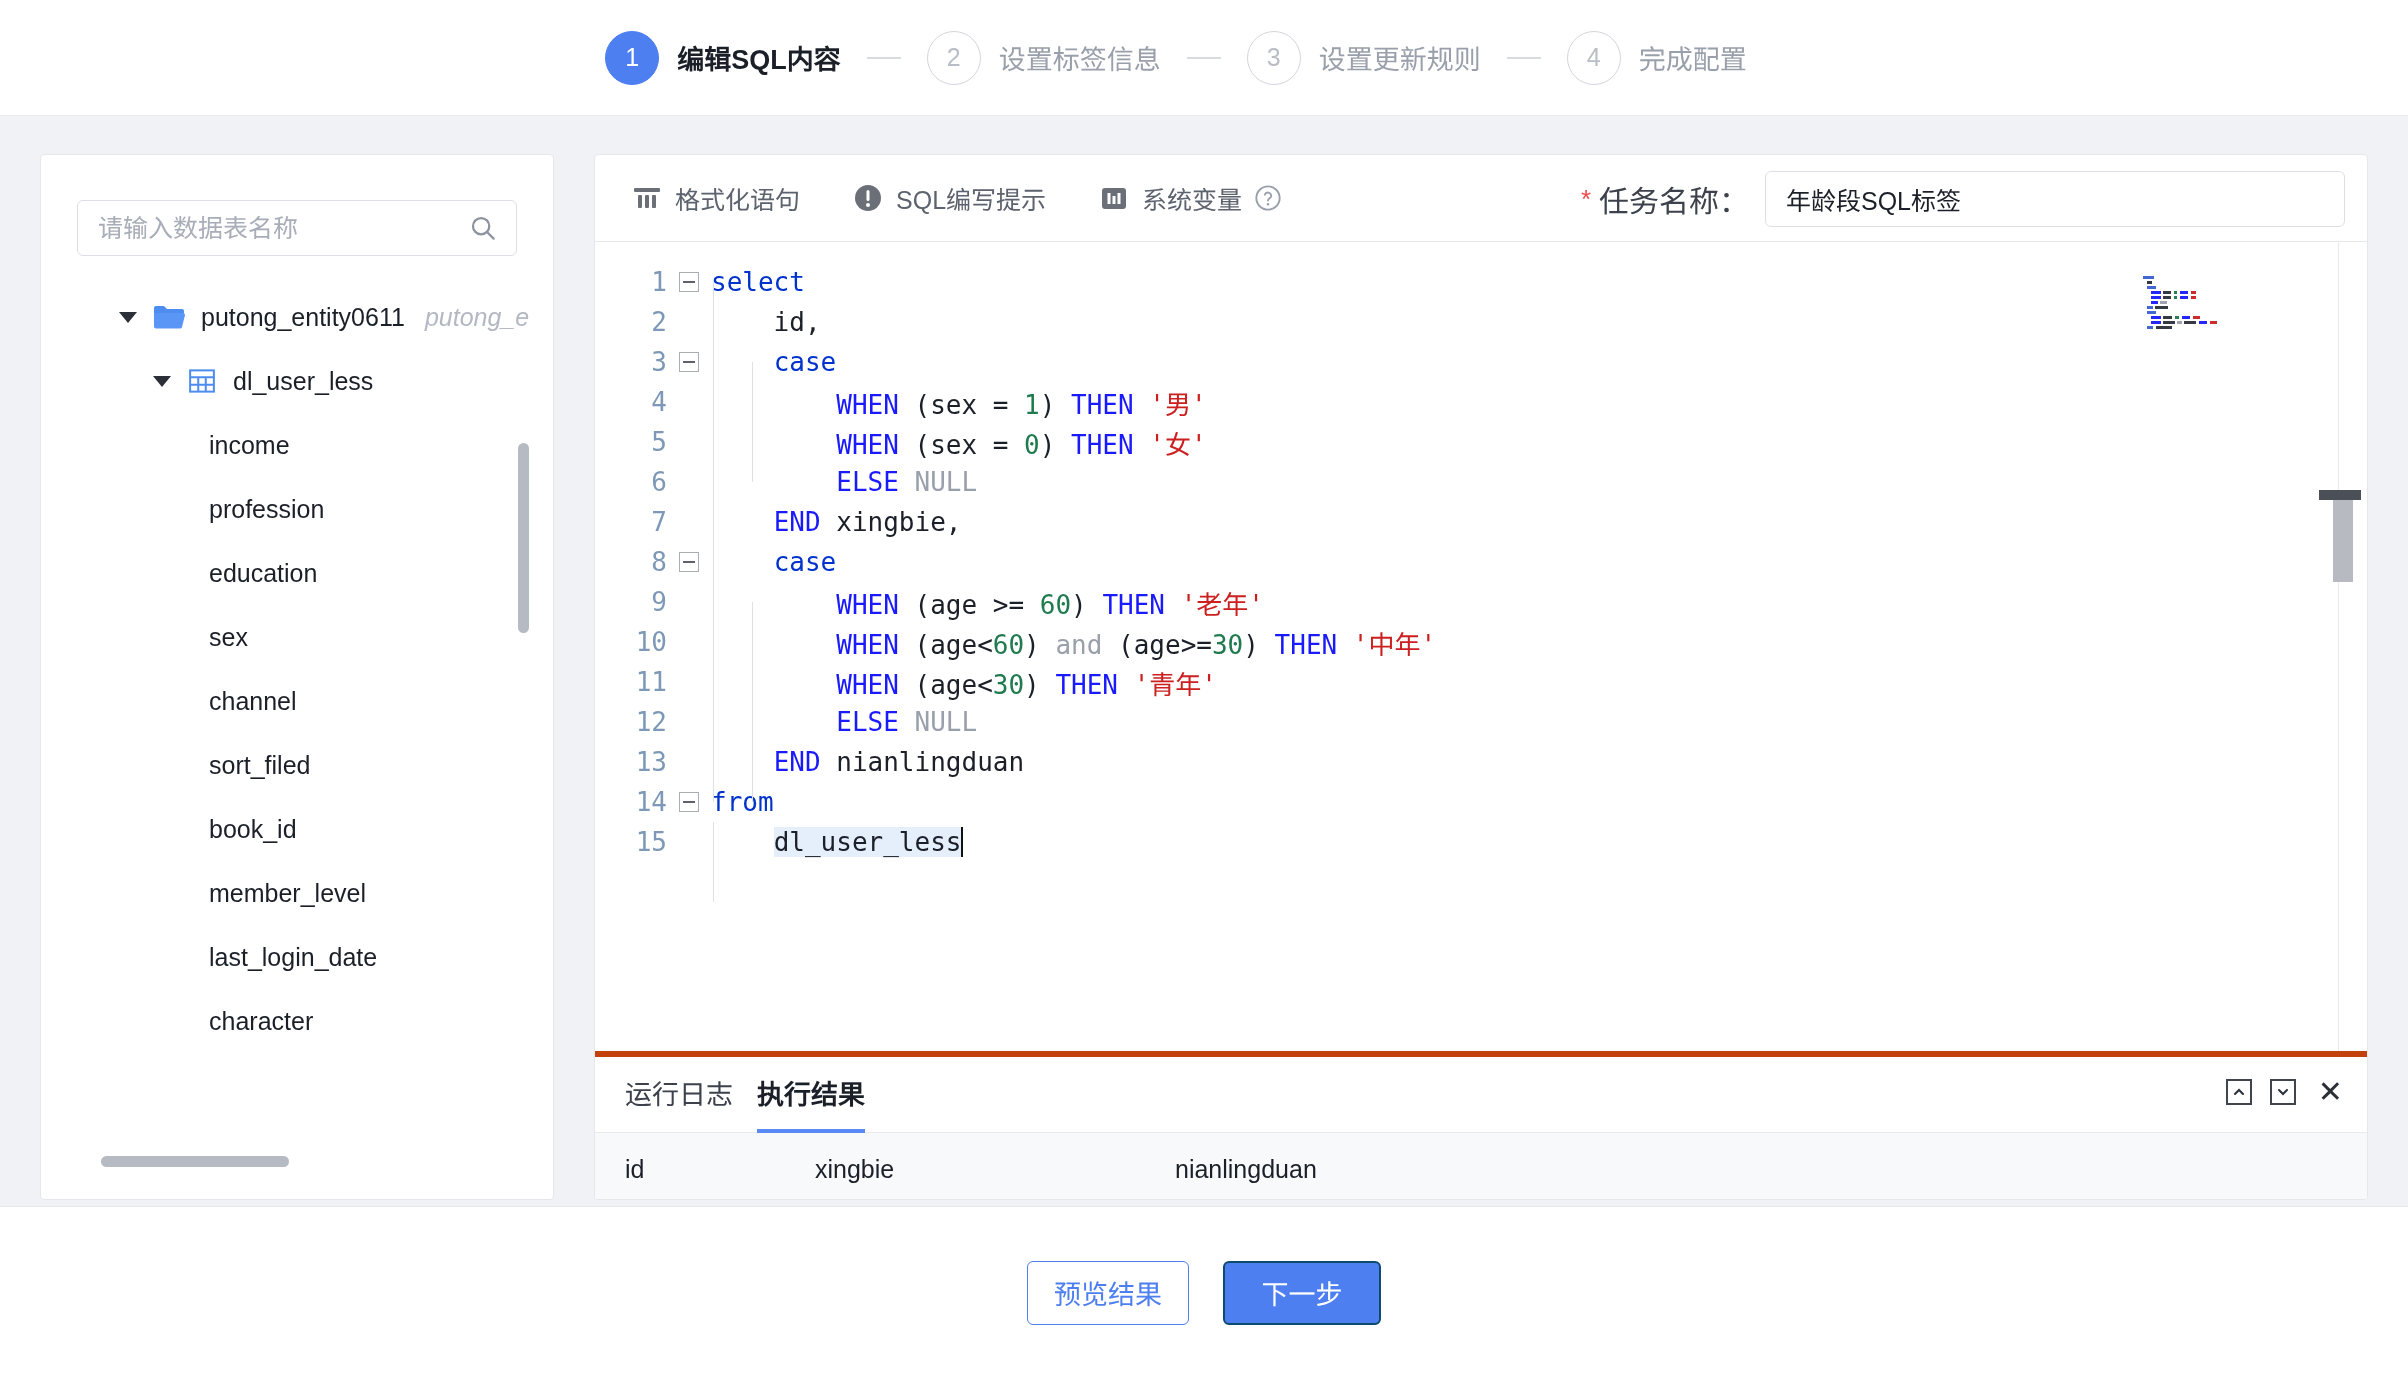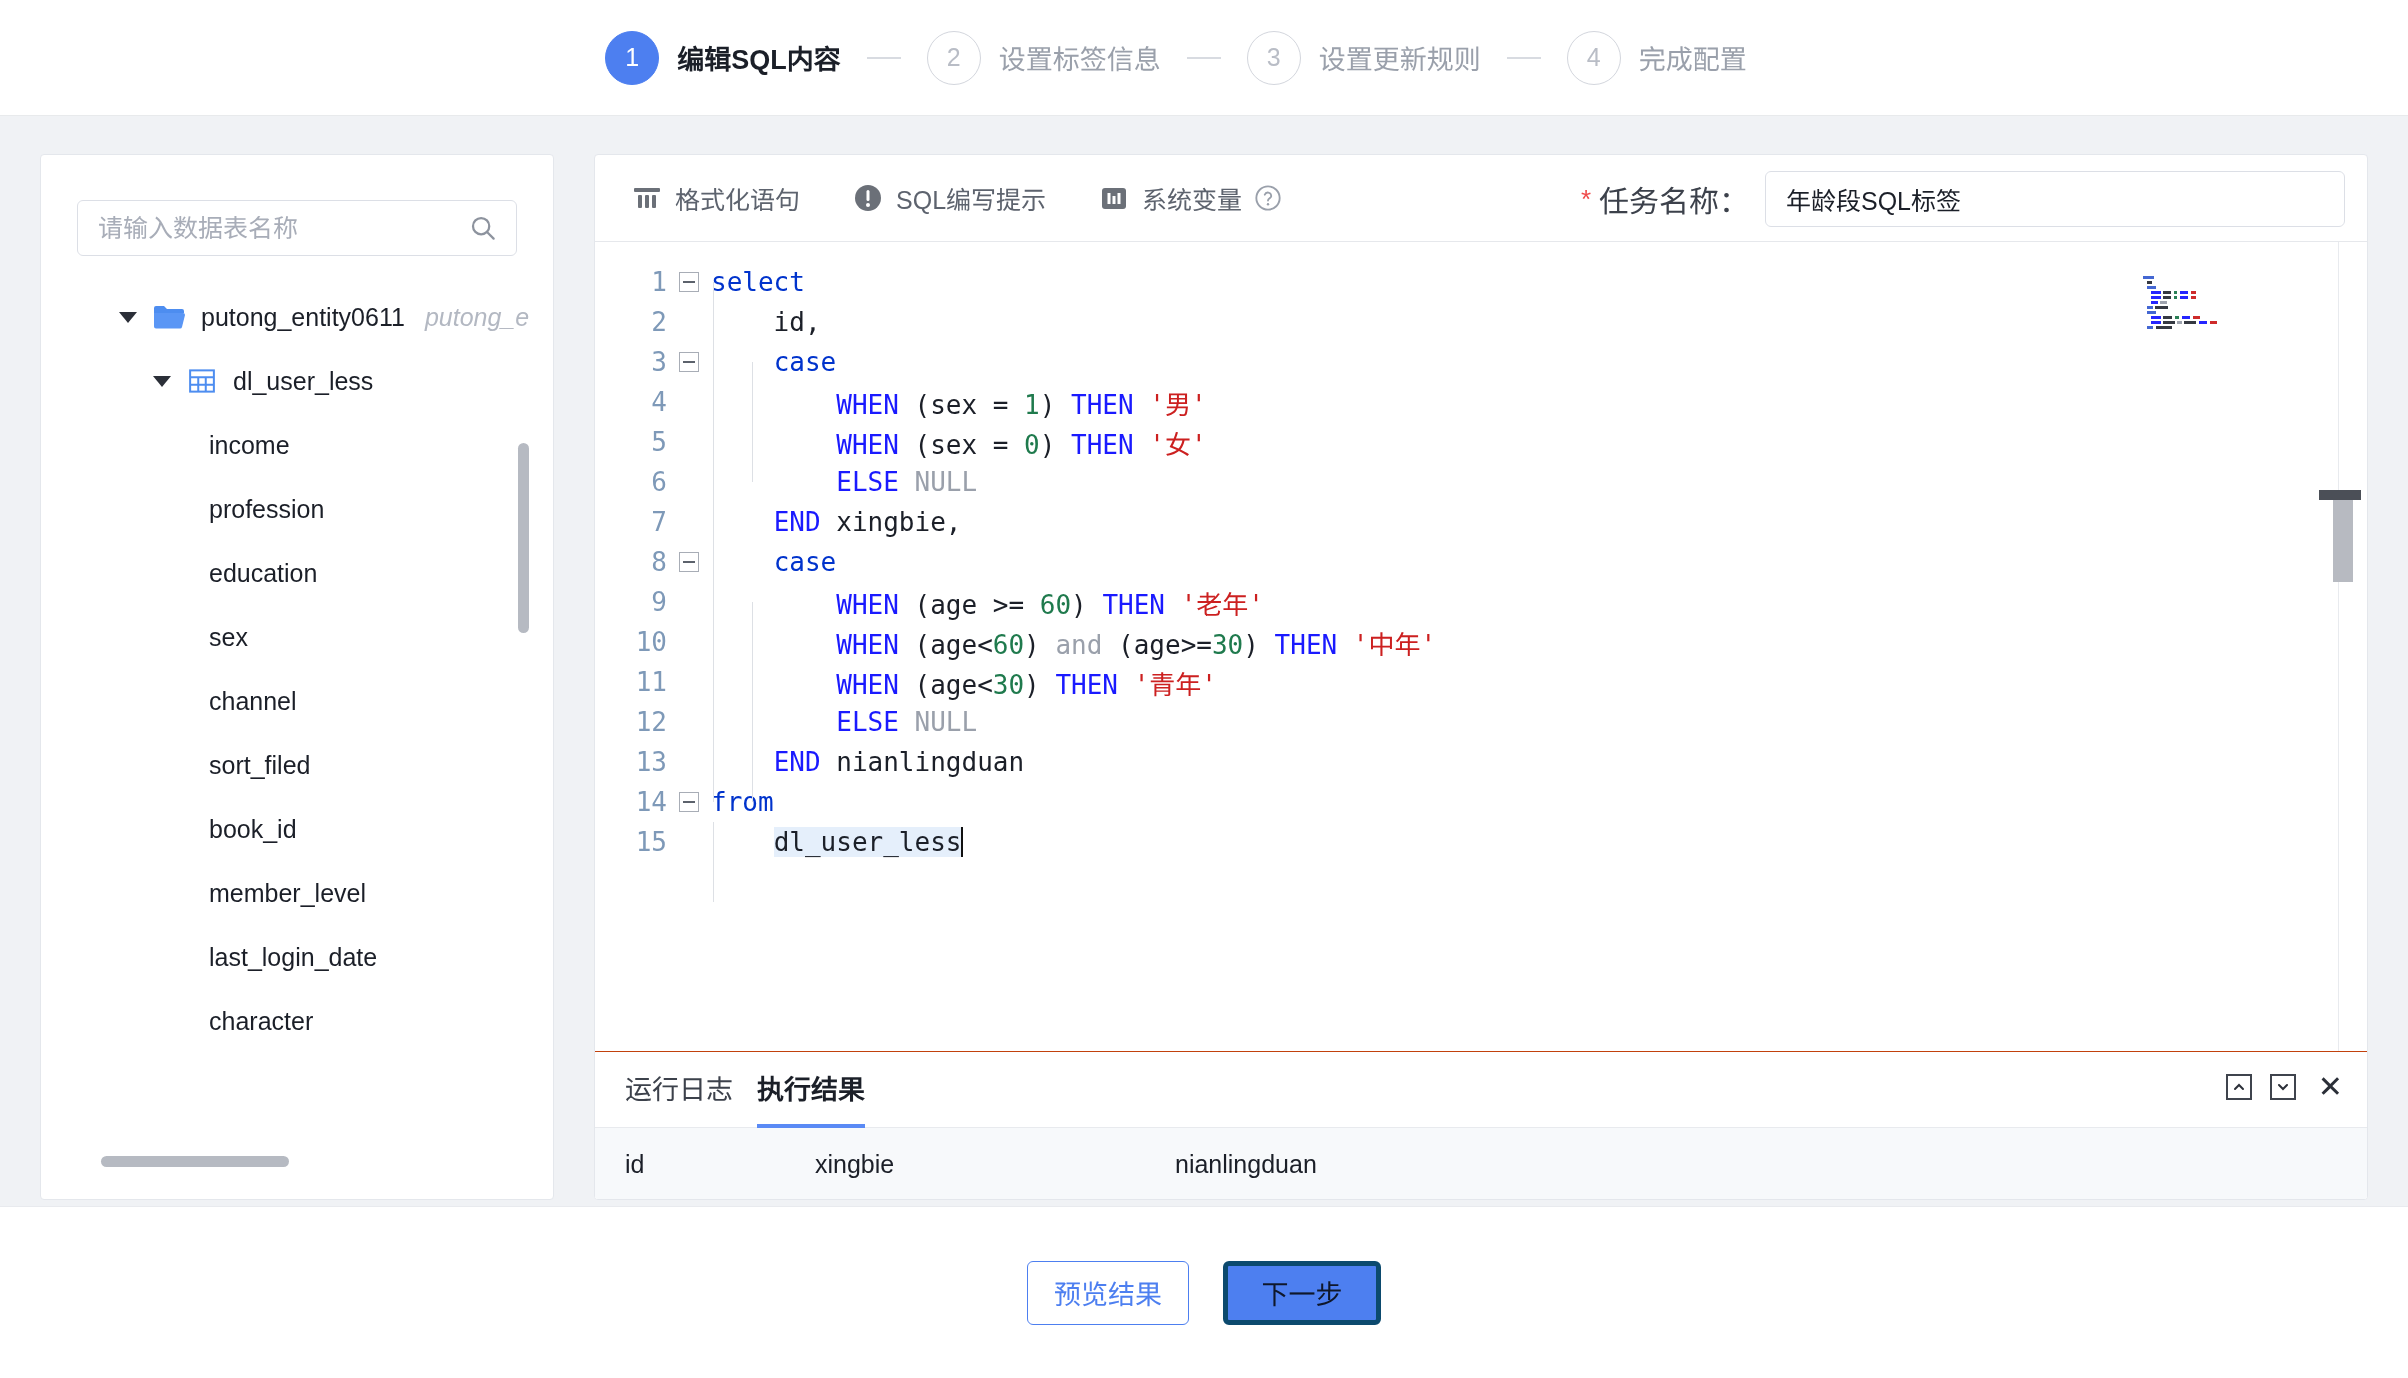--- a/index.html
+++ b/index.html
@@ -136,21 +136,21 @@
 
   .ed-scroll-track { position: absolute; right: 8px; top: 0; width: 14px; height: 810px; }
   .ed-scroll-top { position: absolute; right: 0; top: 248px; width: 42px; height: 10px;
                    background: #4b4f57; }
   .ed-scroll-thumb { position: absolute; right: 8px; top: 258px; width: 20px; height: 82px;
                      background: #b7bac1; }
   .ed-vline { position: absolute; right: 30px; top: 0; width: 1px; height: 810px; background: #e8eaee; }
 
   
   .results { position: absolute; left: 0; top: 896px; width: 1774px; height: 150px;
-             background: #fff; border-top: 1px solid #c2410c; }
+             background: #fff; border-top: 6px solid #c2410c; }
   .res-tabs { position: absolute; left: 0; top: 0; width: 1774px; height: 76px;
               border-bottom: 1px solid #e8eaee; }
   .res-tab { position: absolute; top: 16px; font-size: 27px; color: #3c414b; cursor: pointer;
              padding-bottom: 18px; }
   .res-tab.t0 { left: 30px; }
   .res-tab.t1 { left: 162px; font-weight: bold; color: #1b1f28; }
   .res-tab.active::after { content: ""; position: absolute; left: 0; right: 0; bottom: -4px;
                             height: 5px; background: #5a8af5; }
   .res-ctrls { position: absolute; right: 26px; top: 20px; display: flex; align-items: center; gap: 18px; }
   .ctrl-btn { width: 26px; height: 26px; border: 2px solid #3f444d; display: flex;
@@ -167,21 +167,21 @@
   .res-cell.c2 { width: 400px; }
 
   
   .footer { position: absolute; left: 0; top: 1206px; width: 2408px; height: 172px;
             background: #fff; border-top: 1px solid #e8eaee;
             display: flex; align-items: center; justify-content: center; gap: 34px; }
   .btn { height: 64px; min-width: 158px; border-radius: 6px; font-size: 27px; cursor: pointer;
          display: flex; align-items: center; justify-content: center;
          font-family: inherit; padding: 0 26px; }
   .btn-ghost { background: #fff; color: #4d7ff0; border: 1px solid #4d7ff0; }
-  .btn-primary { background: #4d7ff0; color: #0f172a; border: 5px solid #0c4a6e; }
+  .btn-primary { background: #4d7ff0; color: #ffffff; border: 2px solid #0c4a6e; }
 </style>
 </head>
 <body>
 
 <div id="app">
 
   <div class="stepper-bar">
     <div class="stepper" id="stepper-root">
         <div class="step active">
           <div class="step-circle">1</div>

